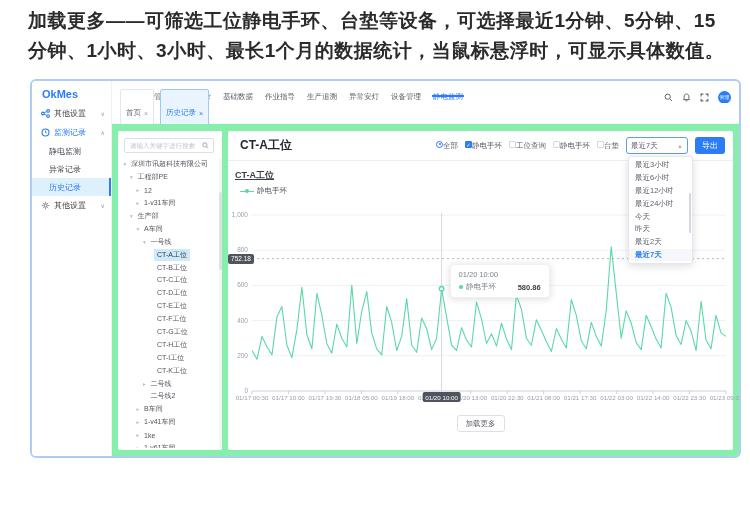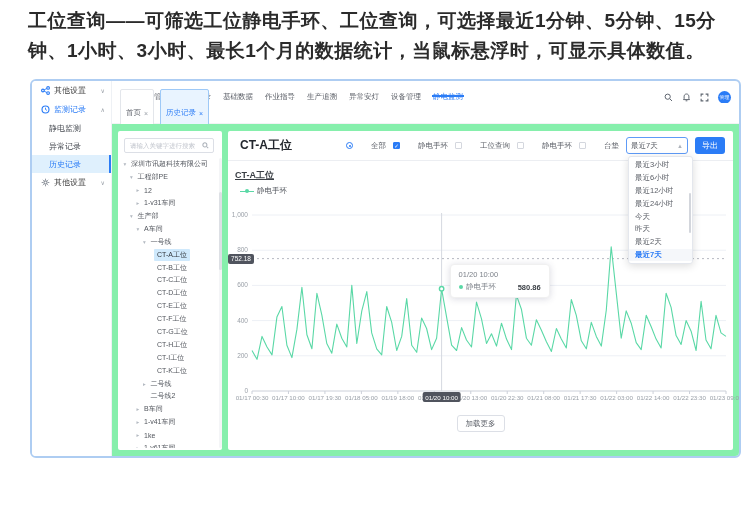--- a/index.html
+++ b/index.html
@@ -48,21 +48,21 @@
   .tnode .lbl{padding:1px 3px;border-radius:1px}
   .tnode.sel .lbl{background:#cfe9fc;color:#32373d}
   .tree-scrollbar{position:absolute;right:0;top:27px;width:3px;bottom:2px;background:#f4f5f7;border-radius:2px}
   .tree-thumb{position:absolute;right:0;top:34px;width:3px;height:78px;background:#dde0e5;border-radius:2px}
   
   .chart-panel{position:absolute;left:116px;top:7px;right:6px;bottom:6px;background:#fff;border-radius:2px}
   .cp-header{position:absolute;left:0;top:0;right:0;height:30px;display:flex;align-items:center;
              padding:0 8px 0 12px;border-bottom:1px solid #eceef2;box-sizing:border-box;z-index:5}
   .cp-title{font-size:12px;font-weight:bold;color:#23272e}
   .filters{margin-left:auto;display:flex;align-items:center;gap:7px;font-size:7.5px;color:#5a5e66}
-  .fi{display:flex;align-items:center;gap:18px;cursor:pointer}
+  .fi{display:flex;gap:0;cursor:pointer}
   .radio{width:7px;height:7px;border-radius:50%;border:1px solid #2b7cf6;box-sizing:border-box;position:relative;background:#fff}
   .radio::after{content:"";position:absolute;left:1.5px;top:1.5px;right:1.5px;bottom:1.5px;background:#2b7cf6;border-radius:50%}
   .cb{width:7px;height:7px;border:1px solid #d4d7de;border-radius:1px;box-sizing:border-box;background:#fff;flex:none}
   .cb.on{background:#2b7cf6;border-color:#2b7cf6}
   .cb.on::after{content:"✓";color:#fff;display:block;font-size:5.5px;line-height:6.5px;text-align:center}
   .select{width:62px;height:17px;border:1px solid #5e9bf7;border-radius:3px;display:flex;align-items:center;
           padding:0 4px;box-sizing:border-box;background:#fff;cursor:pointer}
   .select .val{font-size:7.5px;color:#5a5e66;flex:1;white-space:nowrap}
   .select .caret{font-size:6px;color:#aeb3bb}
   .btn-export{width:30px;height:17px;background:#2b7cf6;border-radius:3px;color:#fff;font-size:8px;
@@ -91,25 +91,26 @@
   .tt-row{display:flex;align-items:center;gap:3px;font-size:7.5px;color:#7d828a}
   .tt-dot{width:4.5px;height:4.5px;border-radius:50%;background:#5ad8a6;flex:none}
   .tt-val{margin-left:auto;font-weight:bold;color:#3a3f45}
   .load-more{position:absolute;left:50%;transform:translateX(-50%);top:284px;border:1px solid #dcdfe6;border-radius:3px;
              font-size:7.5px;color:#5a5e66;padding:2.5px 8px;background:#fff;cursor:pointer;white-space:nowrap}
 </style>
 </head>
 <body>
 
 <div class="page">
-  <p class="desc">工位查询——可筛选工位静电手环、工位查询，可选择最近1分钟、5分钟、15分钟、1小时、3小时、最长1个月的数据统计，当鼠标悬浮时，可显示具体数值。</p>
+  <p class="desc">加载更多——可筛选工位静电手环、台垫等设备，可选择最近1分钟、5分钟、15分钟、1小时、3小时、最长1个月的数据统计，当鼠标悬浮时，可显示具体数值。</p>
 
   <div class="window">
 
     <aside class="sidebar">
+      <div class="logo">OkMes</div>
       <div id="sidebar-menu">
           <div class="side-row">
             <span class="sicon">
               <svg width="9" height="9" viewBox="0 0 8 8">
                 <circle cx="6.3" cy="1.7" r="1.2" stroke="#2b7cf6" fill="none"></circle>
                 <circle cx="1.7" cy="4" r="1.2" stroke="#2b7cf6" fill="none"></circle>
                 <circle cx="6.3" cy="6.3" r="1.2" stroke="#2b7cf6" fill="none"></circle>
                 <line x1="2.8" y1="3.4" x2="5.2" y2="2.2" stroke="#2b7cf6" stroke-width=".8"></line>
                 <line x1="2.8" y1="4.6" x2="5.2" y2="5.8" stroke="#2b7cf6" stroke-width=".8"></line>
               </svg>

